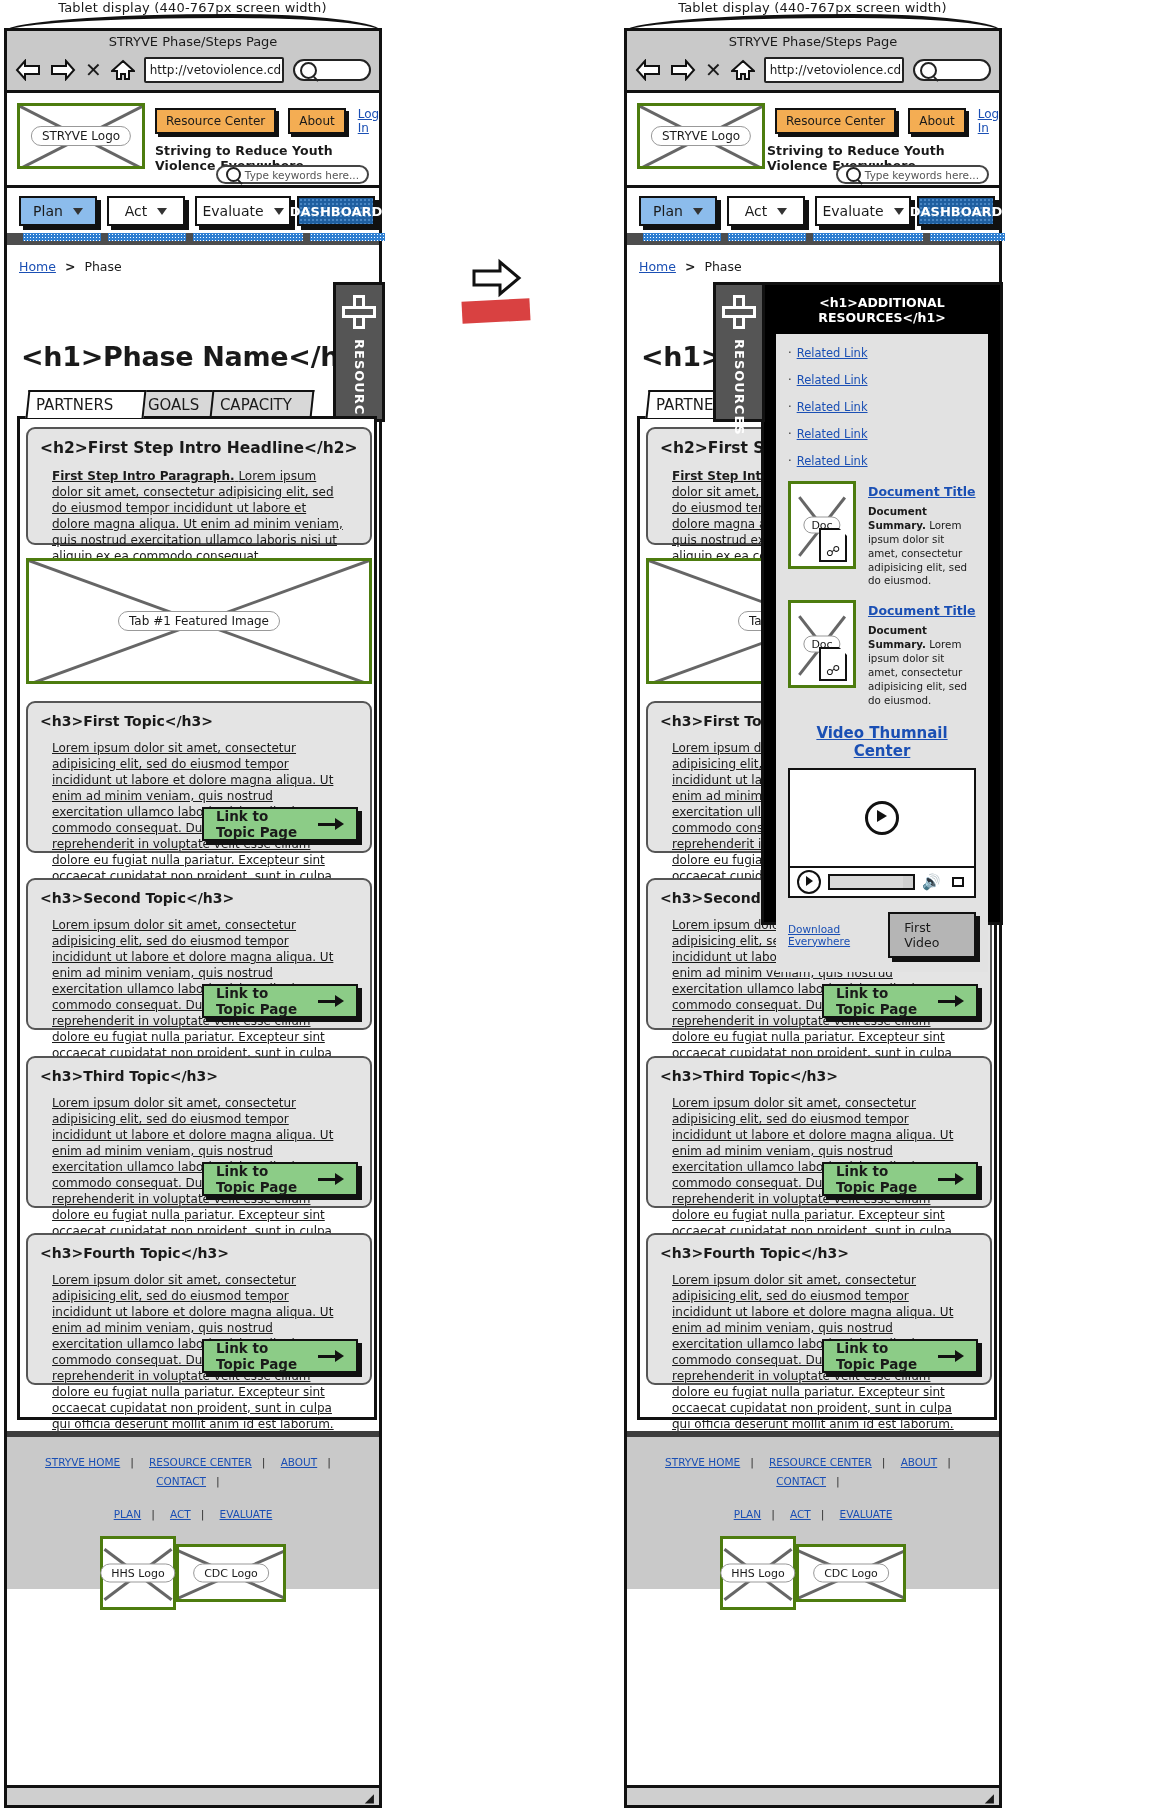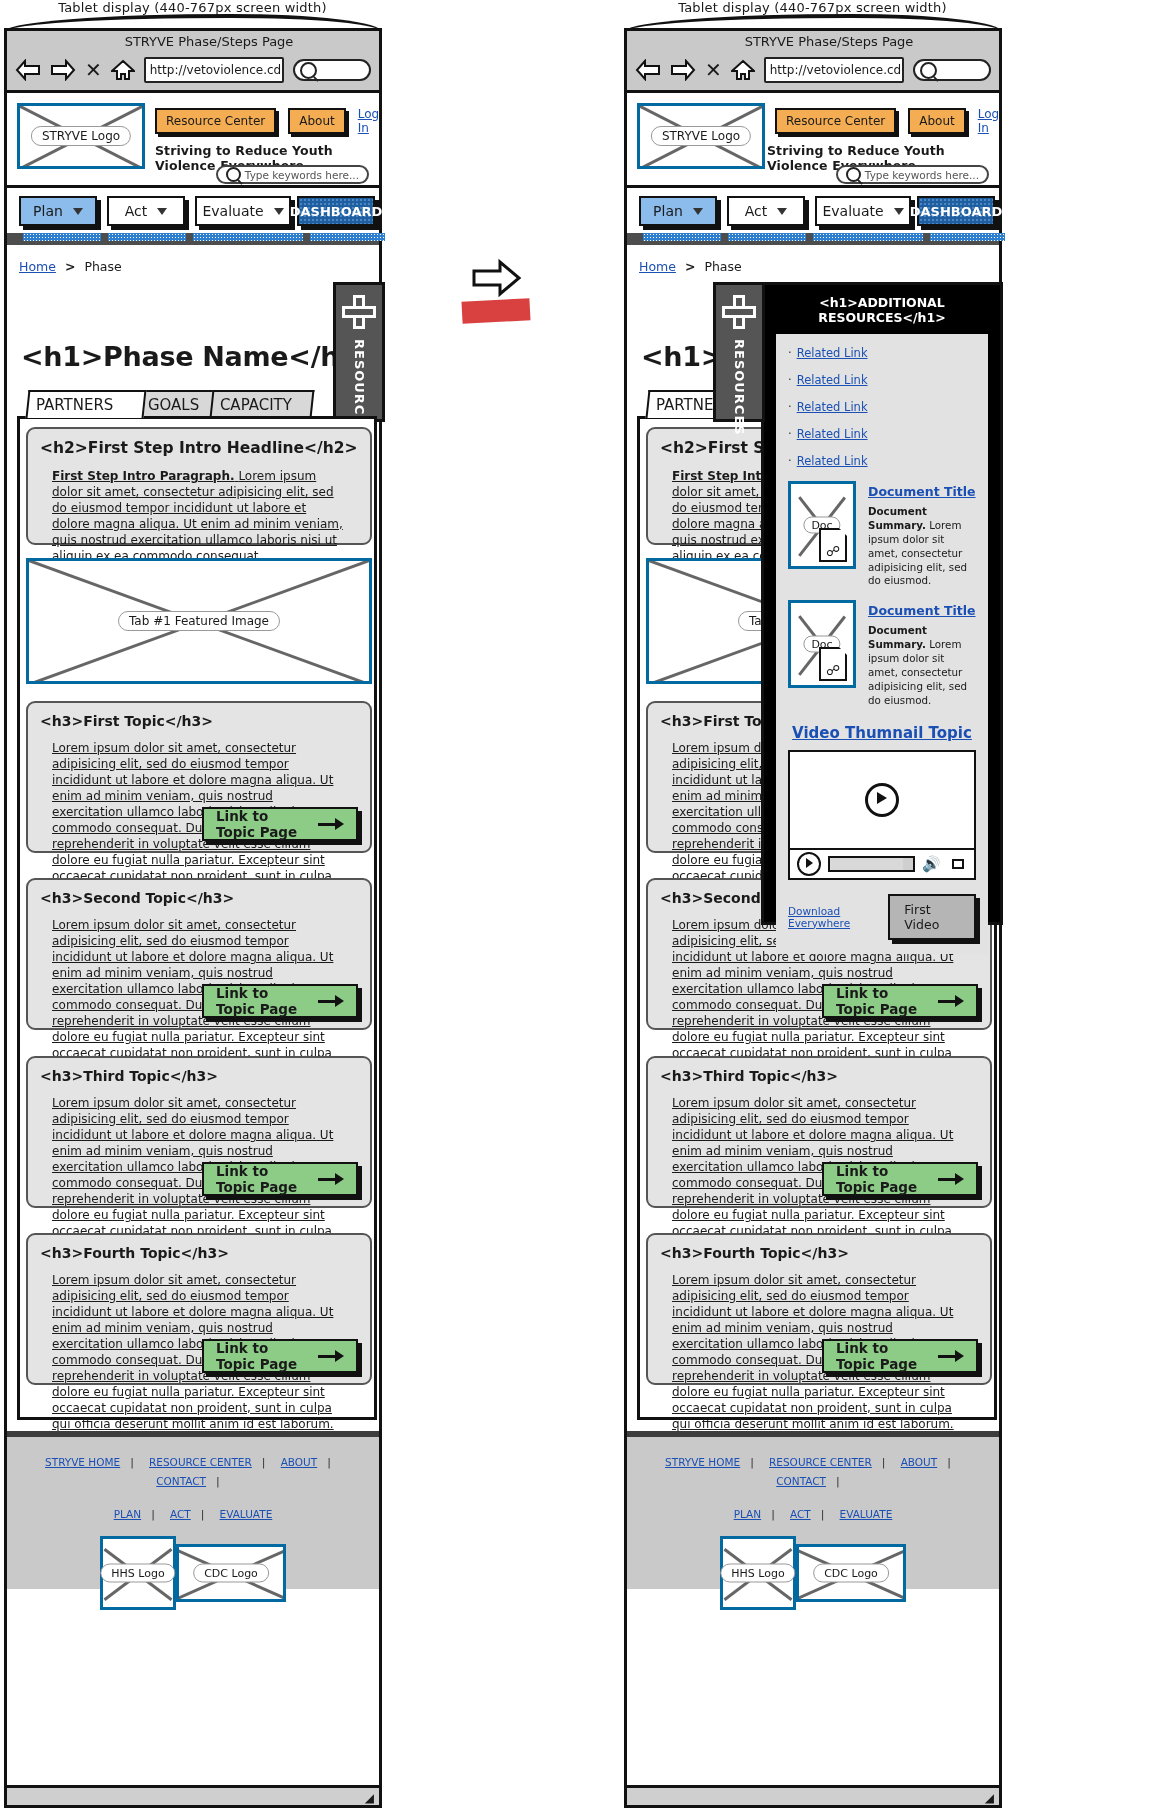--- a/index.html
+++ b/index.html
@@ -1,38 +1,38 @@
 <!DOCTYPE html>
 <html><head>
 <meta charset="utf-8">
 <style>
   html,body{margin:0;padding:0;background:#ffffff;}
   body{width:1154px;height:1814px;position:relative;font-family:"DejaVu Sans",sans-serif;color:#1a1a1a;}
 
   .stage{position:absolute;left:0;top:0;width:1154px;height:1814px;}
 
   
-  .wf-box{border:3px solid #0369a1;background:#fff;position:relative;box-sizing:border-box;}
+  .wf-box{border:3px solid #4d7c0f;background:#fff;position:relative;box-sizing:border-box;}
   .wf-x{position:absolute;left:0;top:0;right:0;bottom:0;overflow:hidden;}
   .wf-x:before,.wf-x:after{content:"";position:absolute;left:-10%;top:50%;width:120%;height:3px;background:#666;transform-origin:center;}
   .wf-x:before{transform:rotate(var(--a1));}
   .wf-x:after{transform:rotate(var(--a2));}
   .wf-label{position:absolute;left:50%;top:50%;transform:translate(-50%,-50%);
     background:#fff;border:1px solid #999;border-radius:12px;padding:2px 10px;
     font-size:12px;white-space:nowrap;z-index:3;}
 
   
   .caption{position:absolute;width:100%;text-align:center;font-size:13px;top:0;letter-spacing:.2px;}
   .torn{position:absolute;height:14px;left:0;right:0;top:14px;
         border-top:4px solid #111;border-radius:60% 40% 0 0 / 100% 100% 0 0;}
   .frame{position:absolute;border:3px solid #111;background:#fff;box-sizing:border-box;}
 
   
   .chrome{position:absolute;left:0;top:0;right:0;height:62px;background:#c9c9c9;border-bottom:3px solid #111;box-sizing:border-box;}
-  .chrome-title{position:absolute;top:3px;width:100%;text-align:center;font-size:13px;margin-left:16px;}
+  .chrome-title{position:absolute;top:3px;width:100%;text-align:center;font-size:13px;}
   .chrome-row{position:absolute;top:22px;left:8px;right:8px;height:34px;display:flex;align-items:center;gap:9px;}
   .navarrow{width:26px;height:22px;flex:0 0 auto;}
   .xbtn{font-size:20px;line-height:20px;font-weight:400;}
   .home-ico{width:24px;height:22px;flex:0 0 auto;}
   .urlbar{flex:1 1 auto;height:22px;background:#fff;border:2px solid #222;border-radius:2px;
           display:flex;align-items:center;padding:0 4px;font-size:12px;overflow:hidden;white-space:nowrap;}
   .searchpill{flex:0 0 auto;width:78px;height:22px;border:2px solid #222;border-radius:11px;background:#fff;display:flex;align-items:center;gap:3px;padding:0 5px;box-sizing:border-box;}
   .mag{width:13px;height:13px;border:2px solid #222;border-radius:50%;position:relative;flex:0 0 auto;}
   .mag:after{content:"";position:absolute;right:-4px;bottom:-3px;width:6px;height:2px;background:#222;transform:rotate(45deg);}
 
@@ -481,21 +481,21 @@
             <div class="pdf-ico">
                 <span>☍</span>
               </div>
           </div>
           <div class="doctext">
             <a href="#">Document Title</a>
             <p><b>Document Summary.</b> <span>Lorem ipsum dolor sit amet, consectetur adipisicing elit, sed do eiusmod.</span></p>
           </div>
         </div>
 
-        <div class="vidtitle">Video Thumnail Topic</div>
+        <div class="vidtitle">Video Thumnail Center</div>
         <div class="vidframe">
           <span class="playbig"></span>
         </div>
         <div class="vidctrl">
           <span class="playsm"></span>
           <span class="scrub">
               <i></i>
             </span>
           <span class="spk">🔊</span>
           <span class="fs"></span>

